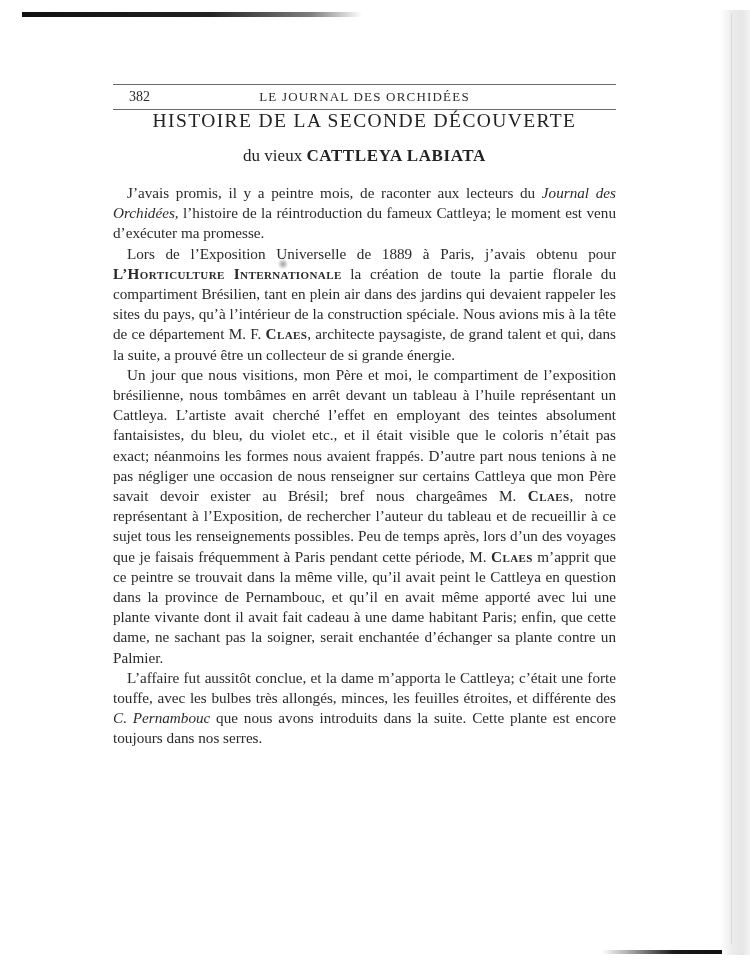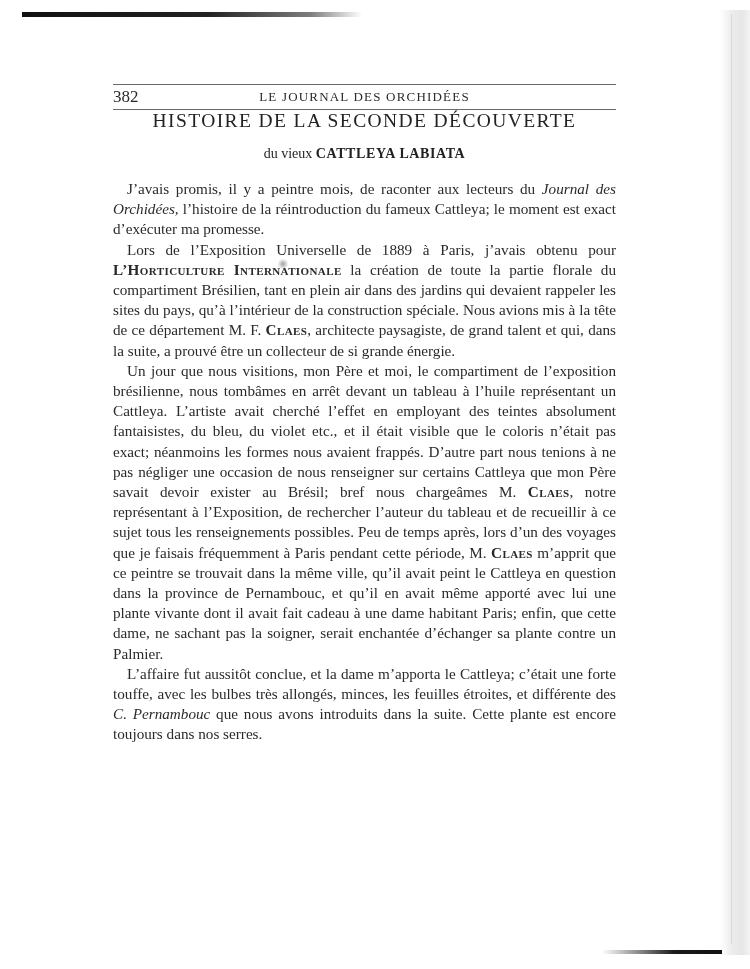--- a/index.html
+++ b/index.html
@@ -60,23 +60,23 @@
     }
     .running-head {
       position: relative;
       height: 24px;
       line-height: 24px;
       font-size: 13px;
       letter-spacing: 1px;
     }
     .page-number {
       position: absolute;
-      left: 0;
+      left: 16px;
       top: 0;
-      font-size: 17px;
+      font-size: 14px;
       letter-spacing: 0;
     }
     .journal-title {
       position: absolute;
       left: 0;
       right: 0;
       text-align: center;
       font-variant: small-caps;
       font-size: 13px;
       letter-spacing: 1.2px;
@@ -84,21 +84,21 @@
     .article-title {
       text-align: center;
       font-size: 19.5px;
       letter-spacing: 1.4px;
       color: #222;
       white-space: nowrap;
     }
     .article-subtitle {
       margin-top: 14px;
       text-align: center;
-      font-size: 14px;
+      font-size: 17px;
       color: #222;
     }
     .article-subtitle .sub-strong {
       font-weight: bold;
       letter-spacing: 0.6px;
     }
     .body-text {
       margin-top: 17px;
       font-size: 15.2px;
       line-height: 20.2px;
@@ -143,21 +143,21 @@
   </div>
   <div class="rule"></div>
 
   <div class="article-title">HISTOIRE DE LA SECONDE DÉCOUVERTE</div>
   <div class="article-subtitle">
     <span>du vieux </span><span class="sub-strong">CATTLEYA LABIATA</span>
   </div>
 
   <div class="body-text">
     <p>
-      <span>J’avais promis, il y a peintre mois, de raconter aux lecteurs du </span><span class="it">Journal des Orchidées,</span><span> l’histoire de la réintroduction du fameux Cattleya; le moment est exact d’exécuter ma promesse.</span>
+      <span>J’avais promis, il y a peintre mois, de raconter aux lecteurs du </span><span class="it">Journal des Orchidées,</span><span> l’histoire de la réintroduction du fameux Cattleya; le moment est venu d’exécuter ma promesse.</span>
     </p>
     <p>
       <span>Lors de l’Exposition Universelle de 1889 à Paris, j’avais obtenu pour </span><span class="sc">L’Horticulture Internationale</span><span> la création de toute la partie florale du compartiment Brésilien, tant en plein air dans des jardins qui devaient rappeler les sites du pays, qu’à l’intérieur de la construction spéciale. Nous avions mis à la tête de ce département M. F. </span><span class="sc">Claes</span><span>, architecte paysagiste, de grand talent et qui, dans la suite, a prouvé être un collecteur de si grande énergie.</span>
     </p>
     <p>
       <span>Un jour que nous visitions, mon Père et moi, le compartiment de l’exposition brésilienne, nous tombâmes en arrêt devant un tableau à l’huile représentant un Cattleya. L’artiste avait cherché l’effet en employant des teintes absolument fantaisistes, du bleu, du violet etc., et il était visible que le coloris n’était pas exact; néanmoins les formes nous avaient frappés. D’autre part nous tenions à ne pas négliger une occasion de nous renseigner sur certains Cattleya que mon Père savait devoir exister au Brésil; bref nous chargeâmes M. </span><span class="sc">Claes</span><span>, notre représentant à l’Exposition, de rechercher l’auteur du tableau et de recueillir à ce sujet tous les renseignements possibles. Peu de temps après, lors d’un des voyages que je faisais fréquemment à Paris pendant cette période, M. </span><span class="sc">Claes</span><span> m’apprit que ce peintre se trouvait dans la même ville, qu’il avait peint le Cattleya en question dans la province de Pernambouc, et qu’il en avait même apporté avec lui une plante vivante dont il avait fait cadeau à une dame habitant Paris; enfin, que cette dame, ne sachant pas la soigner, serait enchantée d’échanger sa plante contre un Palmier.</span>
     </p>
     <p>
       <span>L’affaire fut aussitôt conclue, et la dame m’apporta le Cattleya; c’était une forte touffe, avec les bulbes très allongés, minces, les feuilles étroites, et différente des </span><span class="it">C. Pernambouc</span><span> que nous avons introduits dans la suite. Cette plante est encore toujours dans nos serres.</span>
     </p>

